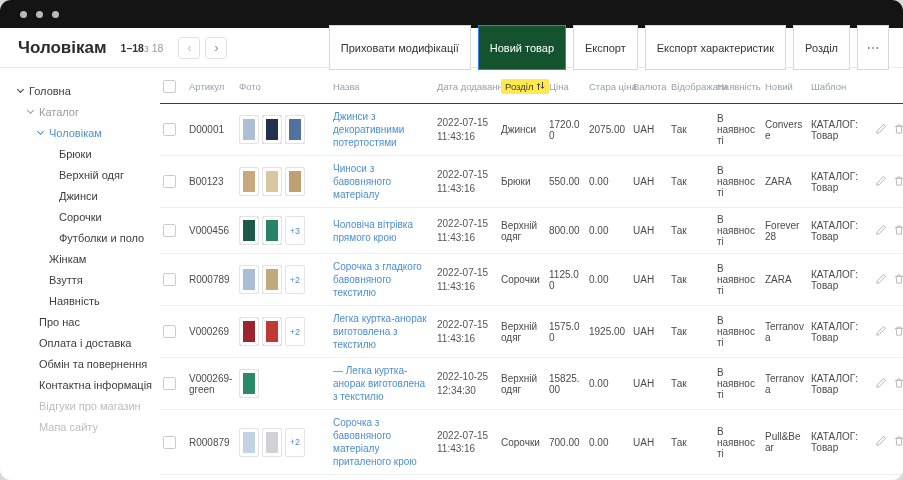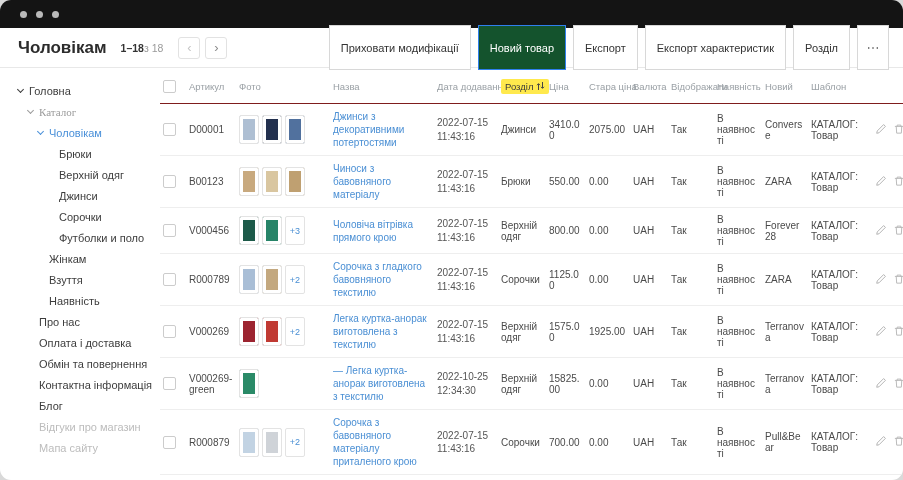--- a/index.html
+++ b/index.html
@@ -40,21 +40,21 @@
     height:45px; padding:0 11px; font-size:11px; white-space:nowrap;
     border:1px solid #d8d8d8; border-radius:0; background:#fff; color:#333; cursor:pointer;
   }
   .btn-primary { background:#14532d; border-color:#2f80ed; color:#fff; }
   .btn-more { width:32px; padding:0; font-size:13px; color:#555; }
   
   .body { flex:1; display:flex; overflow:hidden; }
   .sidebar { width:152px; flex:0 0 152px; padding:12px 0 0 18px; font-size:11px; overflow:hidden; }
   .sb-item { display:flex; align-items:center; height:21px; cursor:pointer; white-space:nowrap;text-align:right; }
   .sb-item.dark  { color:#3c3c3c; }
-  .sb-item.muted { color:#9b9b9b;font-family:Liberation Serif, serif; }
+  .sb-item.muted { color:#9b9b9b; }
   .sb-item.active{ color:#4a90d9; }
   .sb-item.light { color:#bcbcbc; }
   .chev {
     width:5px; height:5px; border-right:1.3px solid currentColor; border-bottom:1.3px solid currentColor;
     transform:rotate(45deg); margin:-3px 6px 0 0; flex:0 0 5px;
   }
   .sb-spacer { width:11px; flex:0 0 11px; }
   
   .table-wrap { flex:1; overflow:hidden; padding:4px 12px 0 8px; }
   table { width:100%; border-collapse:collapse; table-layout:fixed; font-size:10px; color:#4a4a4a; }
@@ -170,24 +170,20 @@
           <span class="sb-spacer"></span>
           <span>Оплата і доставка</span>
         </div>
         <div class="sb-item dark" style="padding-left: 10px;">
           <span class="sb-spacer"></span>
           <span>Обмін та повернення</span>
         </div>
         <div class="sb-item dark" style="padding-left: 10px;">
           <span class="sb-spacer"></span>
           <span>Контактна інформація</span>
-        </div>
-        <div class="sb-item dark" style="padding-left: 10px;">
-          <span class="sb-spacer"></span>
-          <span>Блог</span>
         </div>
         <div class="sb-item light" style="padding-left: 10px;">
           <span class="sb-spacer"></span>
           <span>Відгуки про магазин</span>
         </div>
         <div class="sb-item light" style="padding-left: 10px;">
           <span class="sb-spacer"></span>
           <span>Мапа сайту</span>
         </div>
       </nav>
@@ -225,21 +221,21 @@
                 <input type="checkbox" style="">
               </td>
               <td class="c-article">D00001</td>
               <td class="c-photo"><span class="thumb" style="background:#aebfd3"></span><span class="thumb" style="background:#22304e"></span><span class="thumb" style="background:#51719e"></span></td>
               <td class="c-name"><a href="#">Джинси з декоративними потертостями</a></td>
               <td class="c-date">
                 <div>2022-07-15</div>
                 <div>11:43:16</div>
               </td>
               <td class="c-section">Джинси</td>
-              <td class="c-price">3410.00</td>
+              <td class="c-price">1720.00</td>
               <td class="c-oldprice">2075.00</td>
               <td class="c-currency">UAH</td>
               <td class="c-display">Так</td>
               <td class="c-availability">В наявності</td>
               <td class="c-brand">Converse</td>
               <td class="c-template">КАТАЛОГ: Товар</td>
               <td class="c-act"><span class="act"><svg width="12" height="12" viewBox="0 0 16 16">
                     <path d="M11.5 2.1l2.4 2.4L5.4 13l-3.1.7.7-3.1z" fill="none" stroke="#b3b3b3" stroke-width="1.3"></path>
                   </svg></span><span class="act"><svg width="12" height="12" viewBox="0 0 16 16">
                     <g fill="none" stroke="#b3b3b3" stroke-width="1.2">

